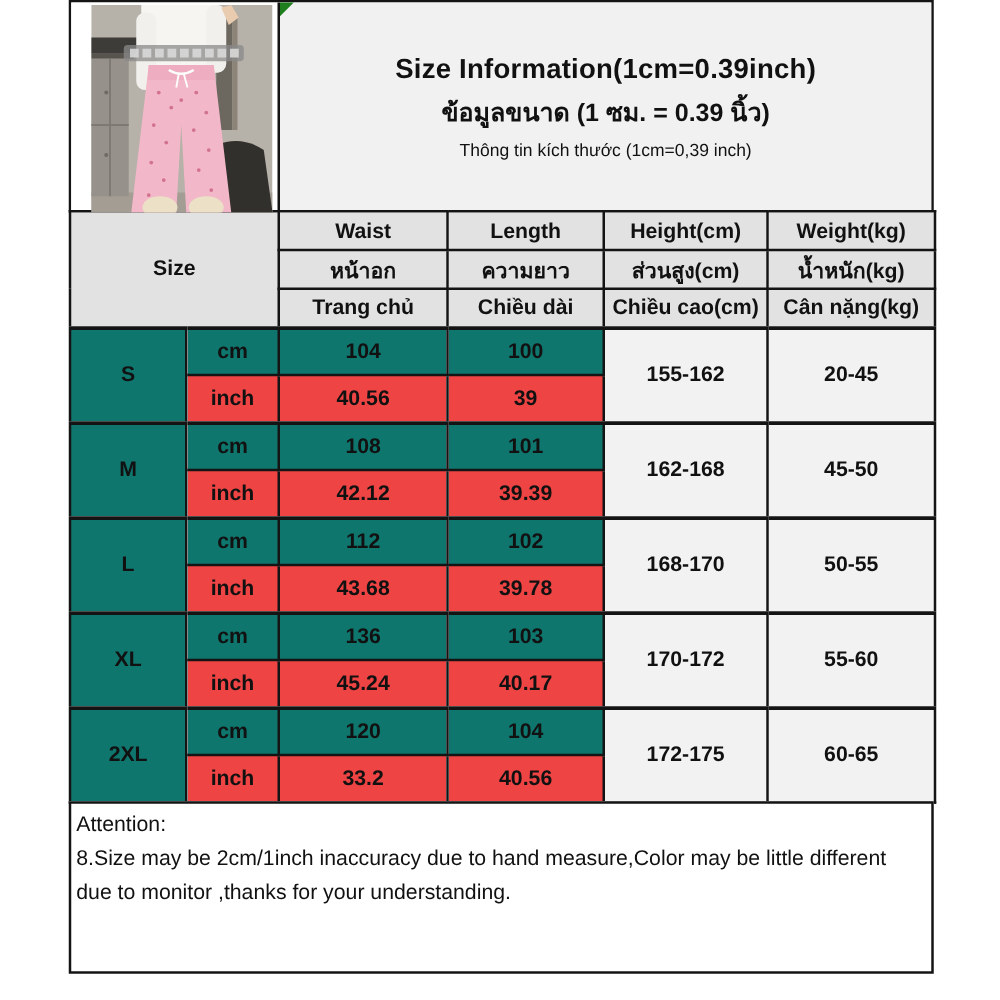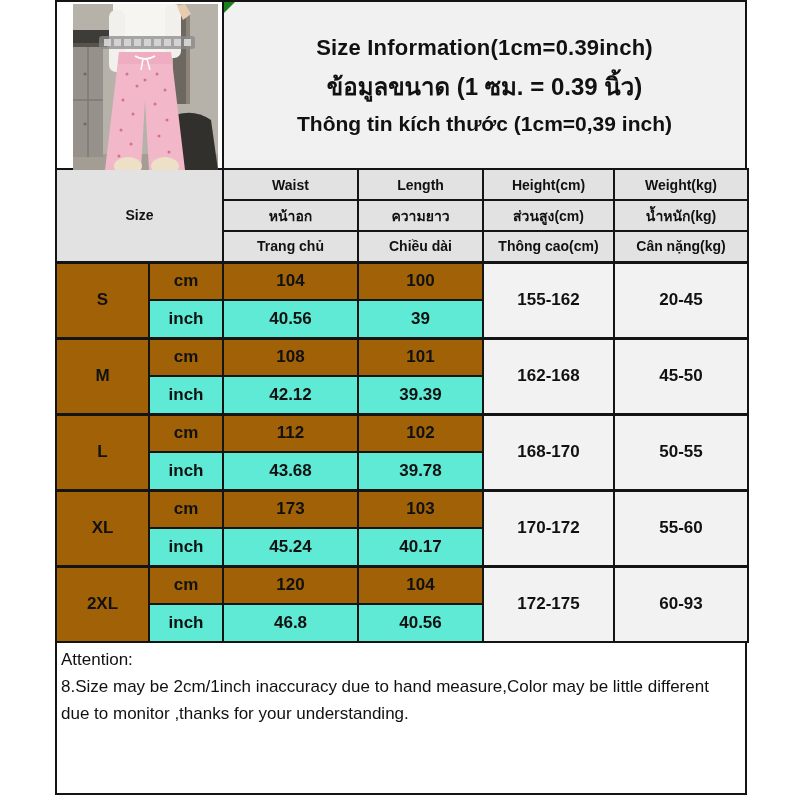--- a/index.html
+++ b/index.html
@@ -10,41 +10,41 @@
 
   
   .top-block { display:flex; width:692px; height:170px; border:2px solid #141414; background:#fff; }
   .photo-cell { width:167px; height:100%; background:#ffffff; border-right:2px solid #141414; position:relative; }
   .photo-cell svg { position:absolute; left:16px; top:2px; }
   .title-cell { flex:1; background:#f1f1f1; position:relative; display:flex; flex-direction:column;
     align-items:center; justify-content:center; gap:6px; text-align:center; }
   .corner-marker { position:absolute; top:0; left:0; width:0; height:0;
     border-top:11px solid #1e7e1e; border-right:11px solid transparent; }
   .title-l1 { font-size:22px; font-weight:bold; letter-spacing:0.2px; }
-  .title-l2 { font-size:24px; font-weight:bold; }
-  .title-l3 { font-size:21px; font-weight:bold; }
+  .title-l2 { font-size:20px; font-weight:bold; }
+  .title-l3 { font-size:14px; font-weight:normal; }
 
   
   table.size-table { width:692px; border-collapse:collapse; table-layout:fixed; margin-top:-2px; background:#fff; }
   table.size-table td { border:2px solid #141414; text-align:center; vertical-align:middle;
     overflow:hidden; white-space:nowrap; }
-  tr.hdr-row td { height:31px; background:#e2e2e2; font-weight:bold; font-size:14px; }
+  tr.hdr-row td { height:31px; background:#e2e2e2; font-weight:bold; font-size:17px; }
   td.size-hdr { background:#dedede; font-size:34px; font-weight:bold; }
   tr.body-row td { height:38px; font-size:17px; }
   td.size-label { background:#dedede; font-weight:bold; font-size:20px; }
   td.unit { font-weight:bold; }
   td.val, td.unit { font-size:17px; }
-  tr.row-cm td { background:#a16207; }
-  tr.row-inch td { background:#5eead4; }
+  tr.row-cm td { background:#0f766e; }
+  tr.row-inch td { background:#ef4444; }
   td.merged { background:#f2f2f2 !important; font-weight:bold; }
   td.val { font-weight:bold; }
   tr.group-start td { border-top:3px solid #141414; }
 
   
-  .attention-box { width:692px; height:154px; margin-top:-2px; border:2px solid #141414;
+  .attention-box { width:692px; height:138px; margin-top:-2px; border:2px solid #141414;
     background:#fff; padding:3px 6px 0 4px; font-size:17px; line-height:27px; }
 </style>
 </head>
 <body>
 
 <div class="sheet">
   <div class="content">
 
     <div class="top-block">
       <div class="photo-cell">
@@ -137,21 +137,21 @@
         </tr>
         <tr class="hdr-row">
           <td>หน้าอก</td>
           <td>ความยาว</td>
           <td>ส่วนสูง(cm)</td>
           <td>น้ำหนัก(kg)</td>
         </tr>
         <tr class="hdr-row">
           <td>Trang chủ</td>
           <td>Chiều dài</td>
-          <td>Thông cao(cm)</td>
+          <td>Chiều cao(cm)</td>
           <td>Cân nặng(kg)</td>
         </tr>
 
         <tr class="body-row row-cm group-start">
           <td class="size-label" rowspan="2">S</td>
           <td class="unit">cm</td>
           <td class="val">104</td>
           <td class="val">100</td>
           <td class="merged" rowspan="2">155-162</td>
           <td class="merged" rowspan="2">20-45</td>
@@ -186,42 +186,42 @@
         </tr>
         <tr class="body-row row-inch">
           <td class="unit">inch</td>
           <td class="val">43.68</td>
           <td class="val">39.78</td>
         </tr>
 
         <tr class="body-row row-cm group-start">
           <td class="size-label" rowspan="2">XL</td>
           <td class="unit">cm</td>
-          <td class="val">173</td>
+          <td class="val">136</td>
           <td class="val">103</td>
           <td class="merged" rowspan="2">170-172</td>
           <td class="merged" rowspan="2">55-60</td>
         </tr>
         <tr class="body-row row-inch">
           <td class="unit">inch</td>
           <td class="val">45.24</td>
           <td class="val">40.17</td>
         </tr>
 
         <tr class="body-row row-cm group-start">
           <td class="size-label" rowspan="2">2XL</td>
           <td class="unit">cm</td>
           <td class="val">120</td>
           <td class="val">104</td>
           <td class="merged" rowspan="2">172-175</td>
-          <td class="merged" rowspan="2">60-93</td>
-        </tr>
-        <tr class="body-row row-inch">
-          <td class="unit">inch</td>
-          <td class="val">46.8</td>
+          <td class="merged" rowspan="2">60-65</td>
+        </tr>
+        <tr class="body-row row-inch">
+          <td class="unit">inch</td>
+          <td class="val">33.2</td>
           <td class="val">40.56</td>
         </tr>
       </tbody>
     </table>
 
     <div class="attention-box">
       <div>Attention:</div>
       <div>8.Size may be 2cm/1inch inaccuracy due to hand measure,Color may be little different due to monitor ,thanks for your understanding.</div>
     </div>
 

